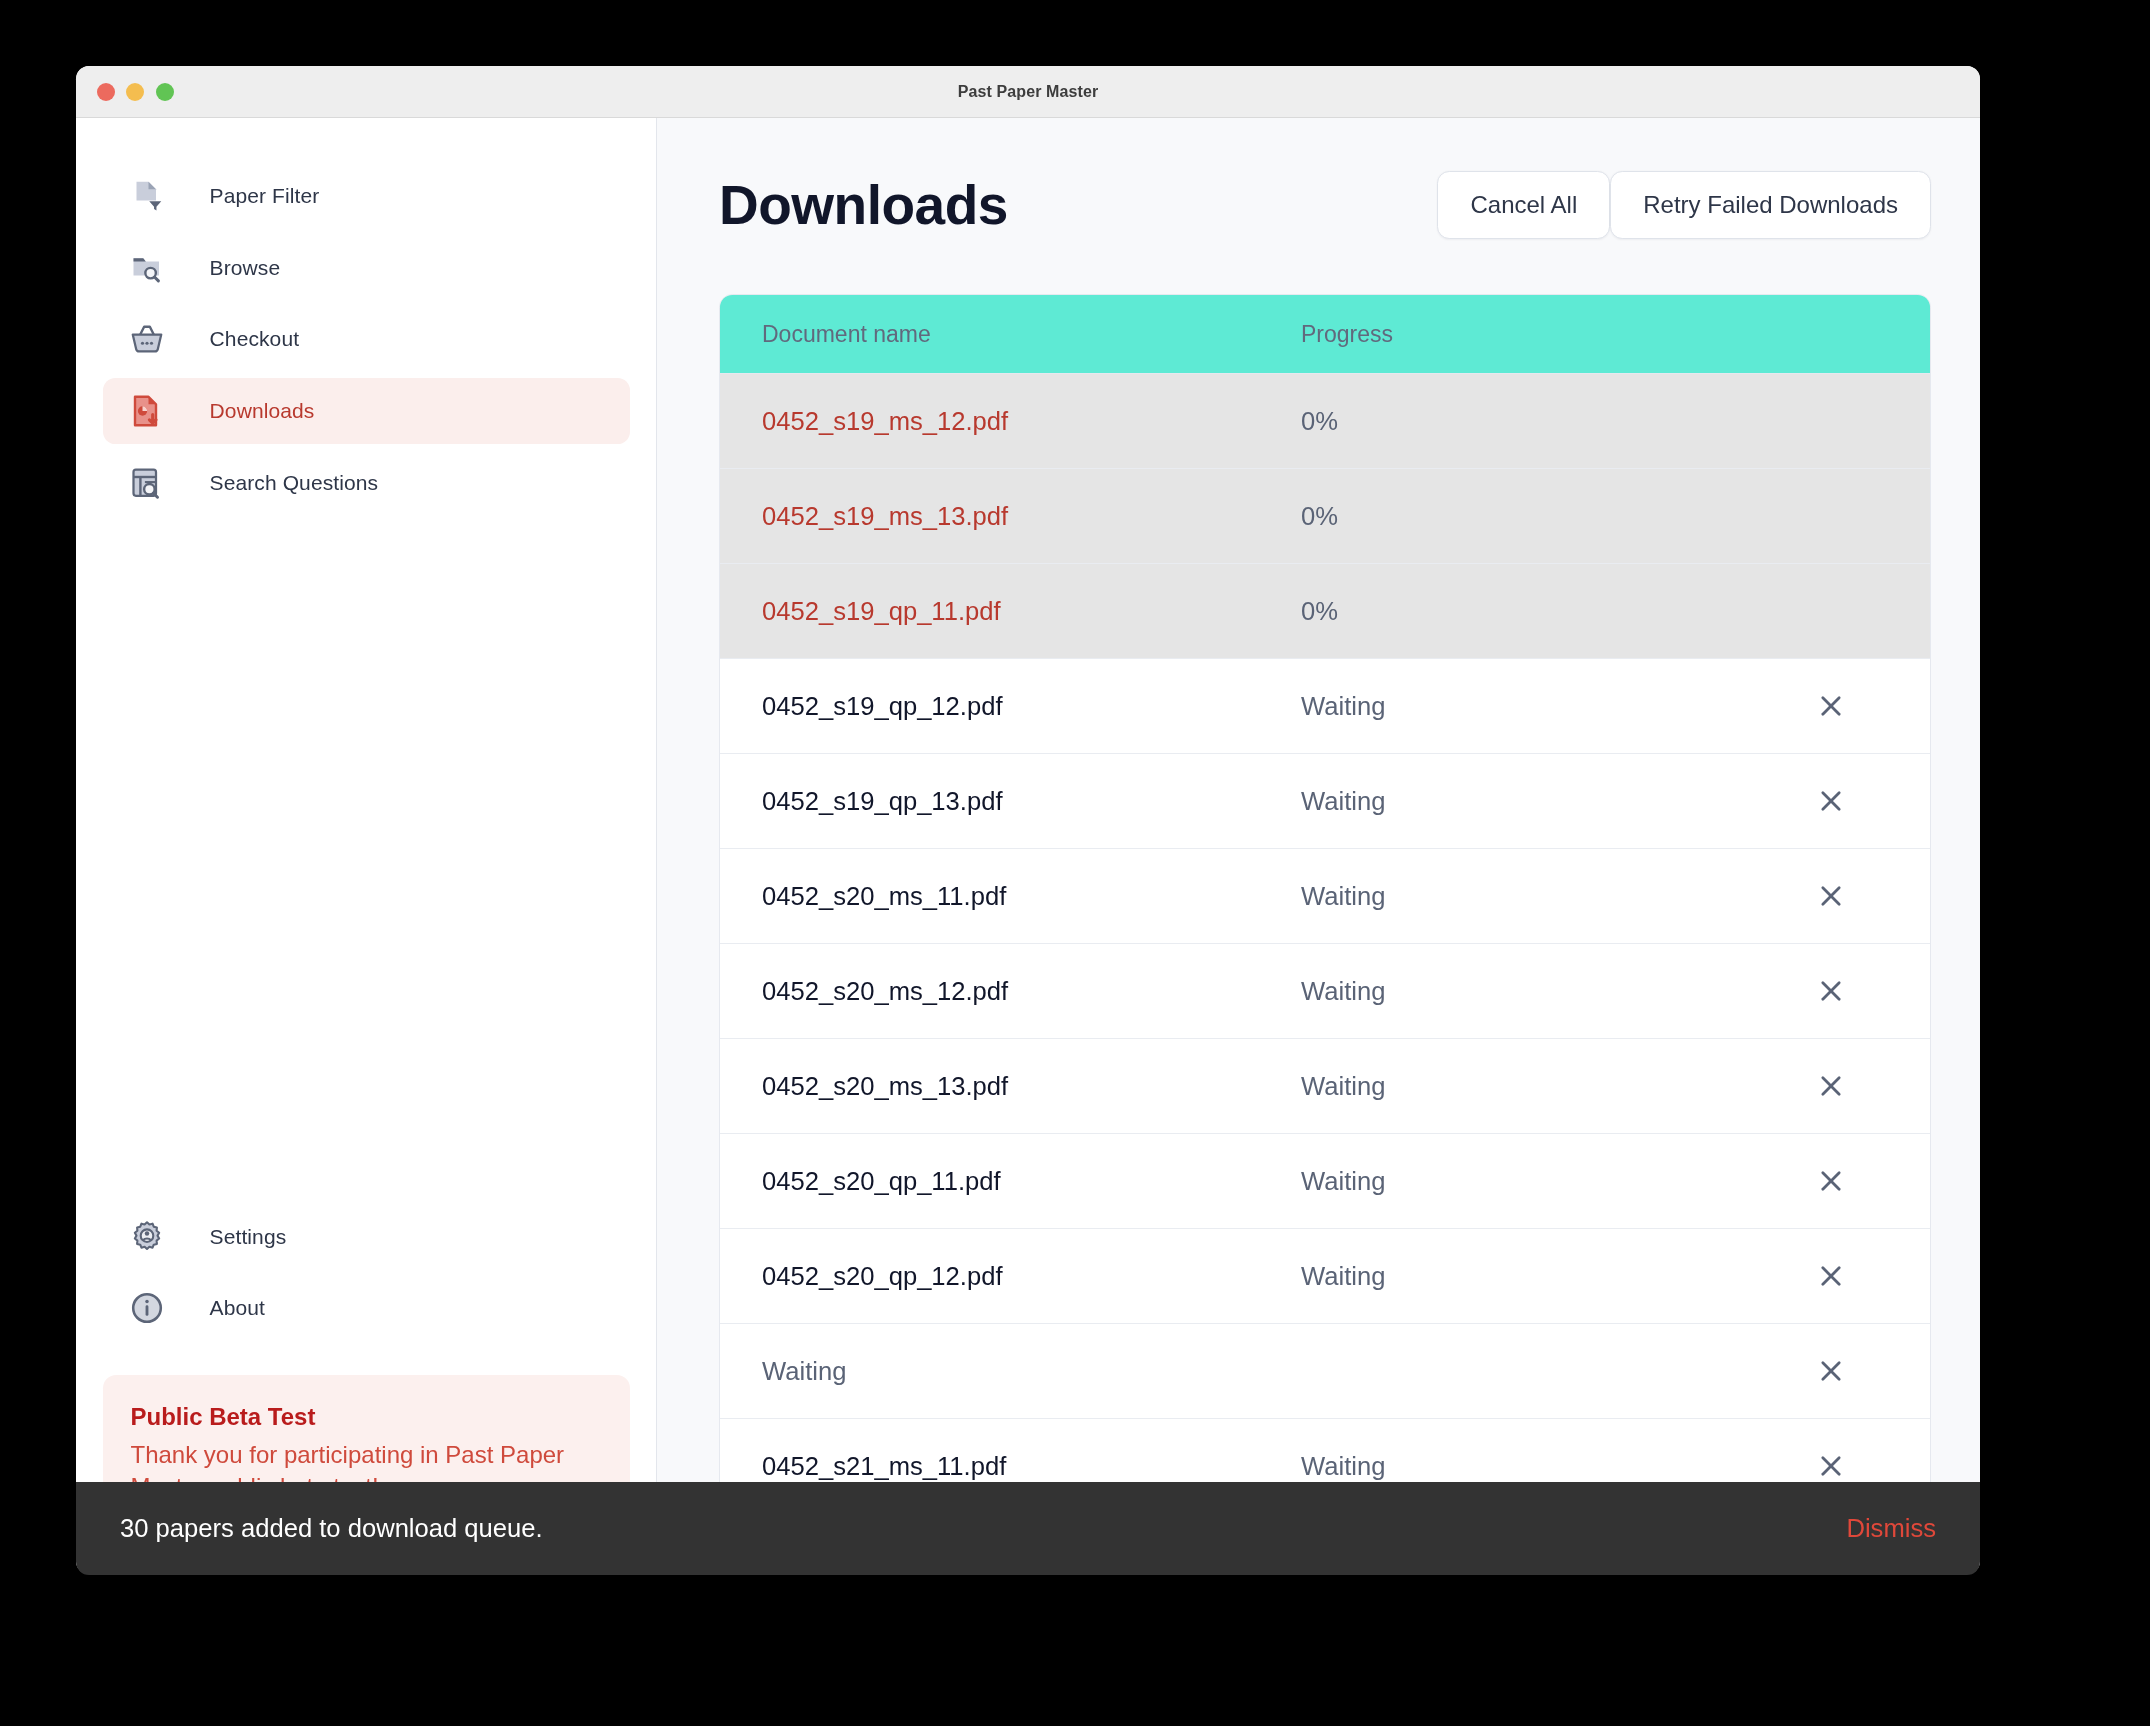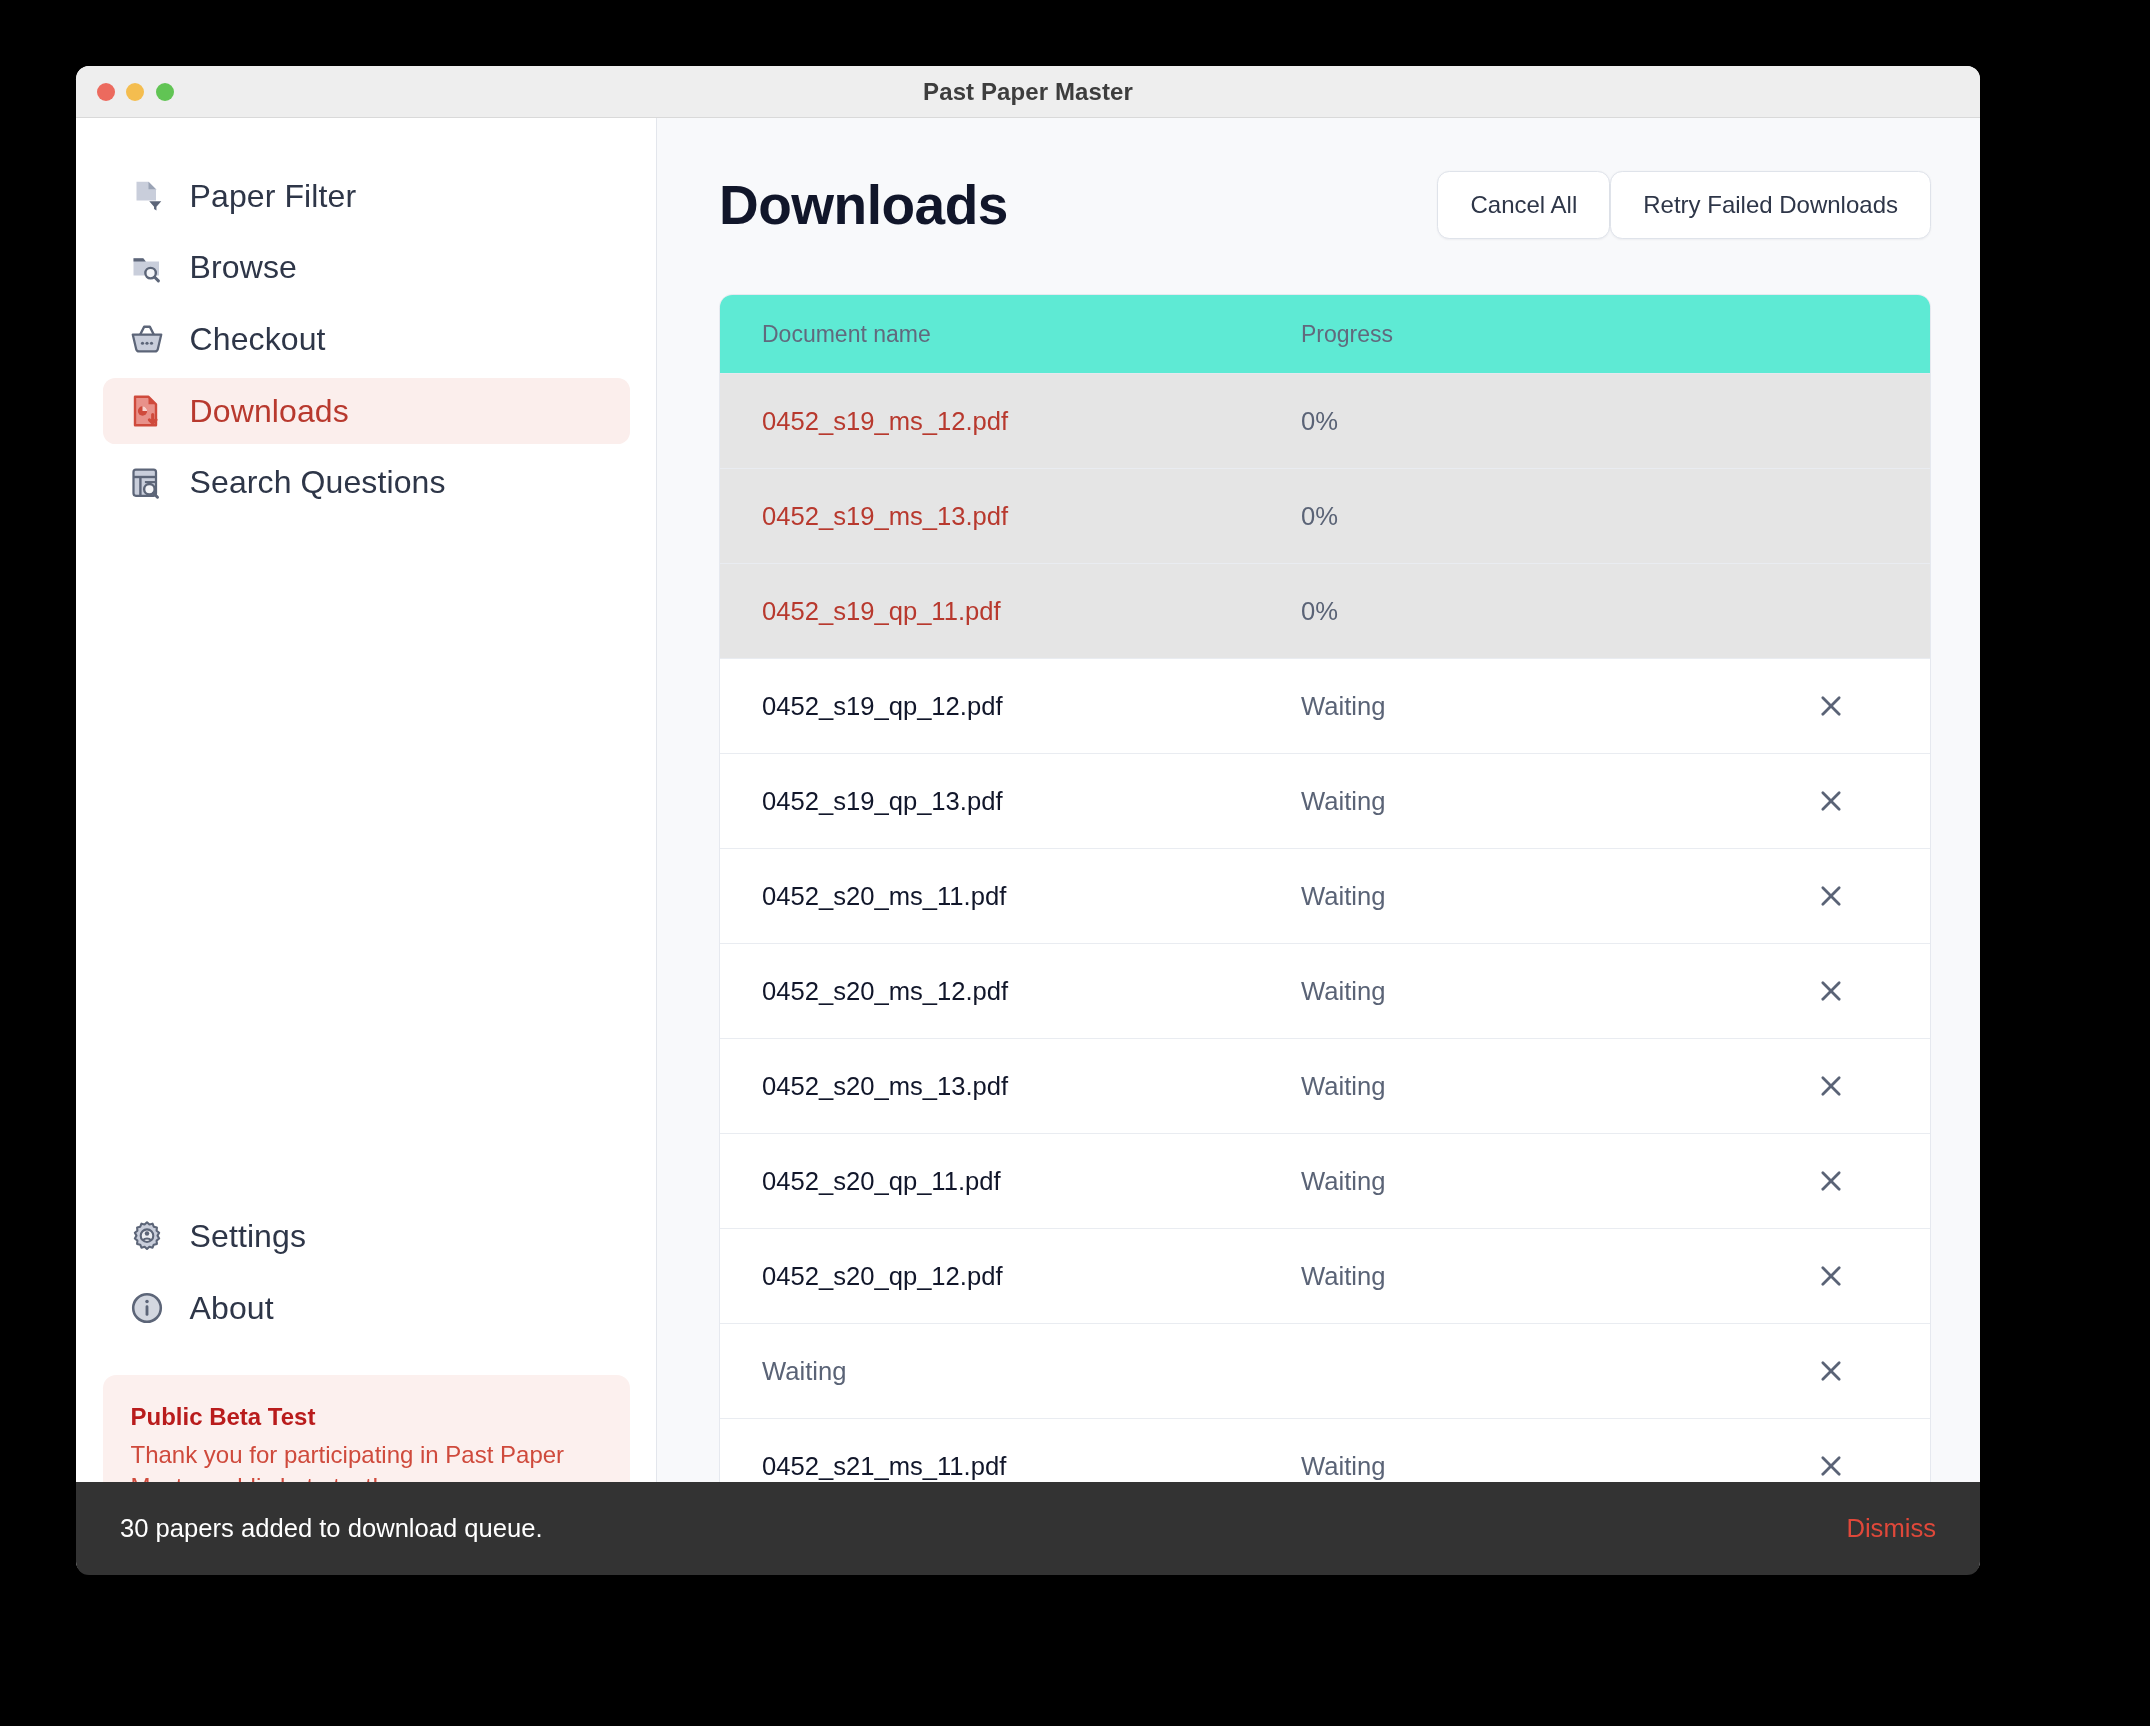--- a/index.html
+++ b/index.html
@@ -43,21 +43,21 @@
     margin-left: 21px;
   }
   .dot { width: 18px; height: 18px; border-radius: 50%; }
   .dot.red    { background: #ec6a5e; }
   .dot.yellow { background: #f4bd4f; }
   .dot.green  { background: #61c454; }
   .title-text {
     position: absolute;
     left: 0; right: 0;
     text-align: center;
-    font-size: 24px;
+    font-size: 16px;
     font-weight: bold;
     color: #3d3d3d;
     letter-spacing: 0.1px;
   }
 
   
   .body-split { flex: 1 1 auto; display: flex; min-height: 0; }
 
   
   .sidebar {
@@ -75,24 +75,25 @@
     display: flex;
     align-items: center;
     gap: 24.6px;
     height: 66px;
     padding: 0 26.5px;
     border-radius: 12.3px;
     cursor: pointer;
   }
   .nav-item.active { background: #fbeeec; }
   .nav-label {
-    font-size: 32px;
+    font-size: 21px;
     color: #2e3648;
     letter-spacing: 0.1px;
     white-space: nowrap;
+    margin-left: 20px;
   }
   .nav-item.active .nav-label { color: #b8392e; }
   .nav-icon { width: 36px; height: 36px; flex: 0 0 36px; display: block; }
 
   .sidebar-spacer { flex: 1 1 auto; min-height: 19px; }
 
   .nav-list.bottom { margin-bottom: 34px; }
 
   
   .beta-card {

